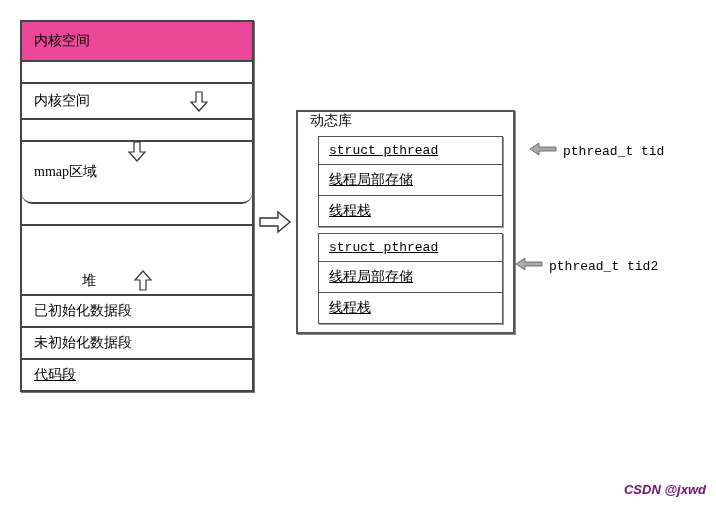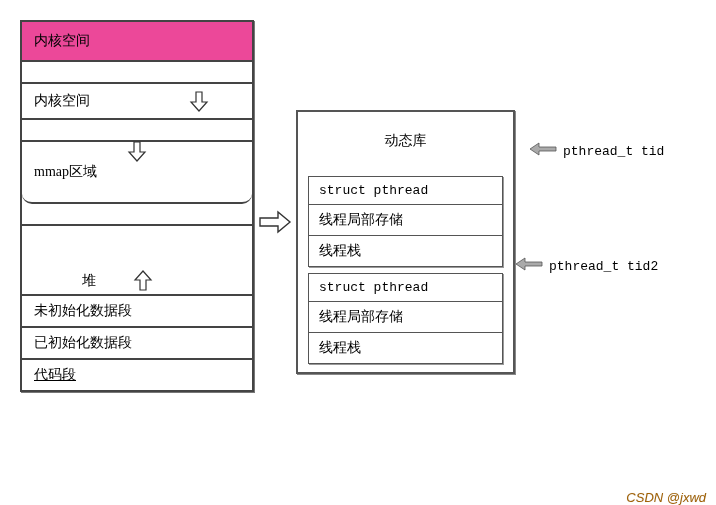--- a/index.html
+++ b/index.html
@@ -96,25 +96,25 @@
   }
   
   .right-box {
     border: 2px solid #555;
     width: 215px;
     margin-top: 90px;
     position: relative;
     box-shadow: 1px 1px 0 #888;
   }
   .right-header {
-    padding: 20px 12px;
-    text-align: center;
+    padding: 0 12px;
   }
   .right-content {
-    padding: 6px 10px 8px 10px;
+    padding: 6px 10px 8px 20px;
+    text-decoration: underline;
   }
   .thread-block {
     border: 1.5px solid #555;
     margin-bottom: 6px;
     box-shadow: 1px 1px 0 #999;
   }
   .thread-block:last-child {
     margin-bottom: 0;
   }
   .thread-row {
@@ -140,26 +140,27 @@
   .ptr-label {
     font-family: "Courier New", monospace;
     font-size: 13px;
     margin-left: 6px;
     white-space: nowrap;
   }
   
   .watermark {
     position: absolute;
     right: 10px;
-    bottom: 0;
-    color: #a16207;
+    bottom: 8px;
+    color: #701a75;
     font-family: Arial, sans-serif;
     font-size: 13px;
     font-style: italic;
     text-shadow: 0 0 1px #ddd;
+    font-weight: bold;
   }
 </style>
 </head>
 <body>
 
 <div class="container">
 
   <div class="left-box">
     <div class="kernel">
       <span>内核空间</span>
@@ -185,24 +186,24 @@
     <div class="blank-row"></div>
     <div class="heap-row">
       <span class="label">堆</span>
       <span class="arrow-up">
         <svg width="22" height="22">
             <path d="M11 1 L19 10 h-5 v10 h-6 v-10 h-5 Z" fill="#fff" stroke="#333" stroke-width="1.2"></path>
           </svg>
       </span>
     </div>
     <div class="text-row">
+      <span class="label">已初始化数据段</span>
+    </div>
+    <div class="text-row">
       <span class="label">未初始化数据段</span>
-    </div>
-    <div class="text-row">
-      <span class="label">已初始化数据段</span>
     </div>
     <div class="text-row noborder">
       <span class="label">代码段</span>
     </div>
   </div>
 
   <div class="mid-arrow">
     <svg width="34" height="24">
         <path d="M2 8 h18 v-6 L32 12 L20 22 v-6 H2 Z" fill="#fff" stroke="#333" stroke-width="1.4"></path>
       </svg>

